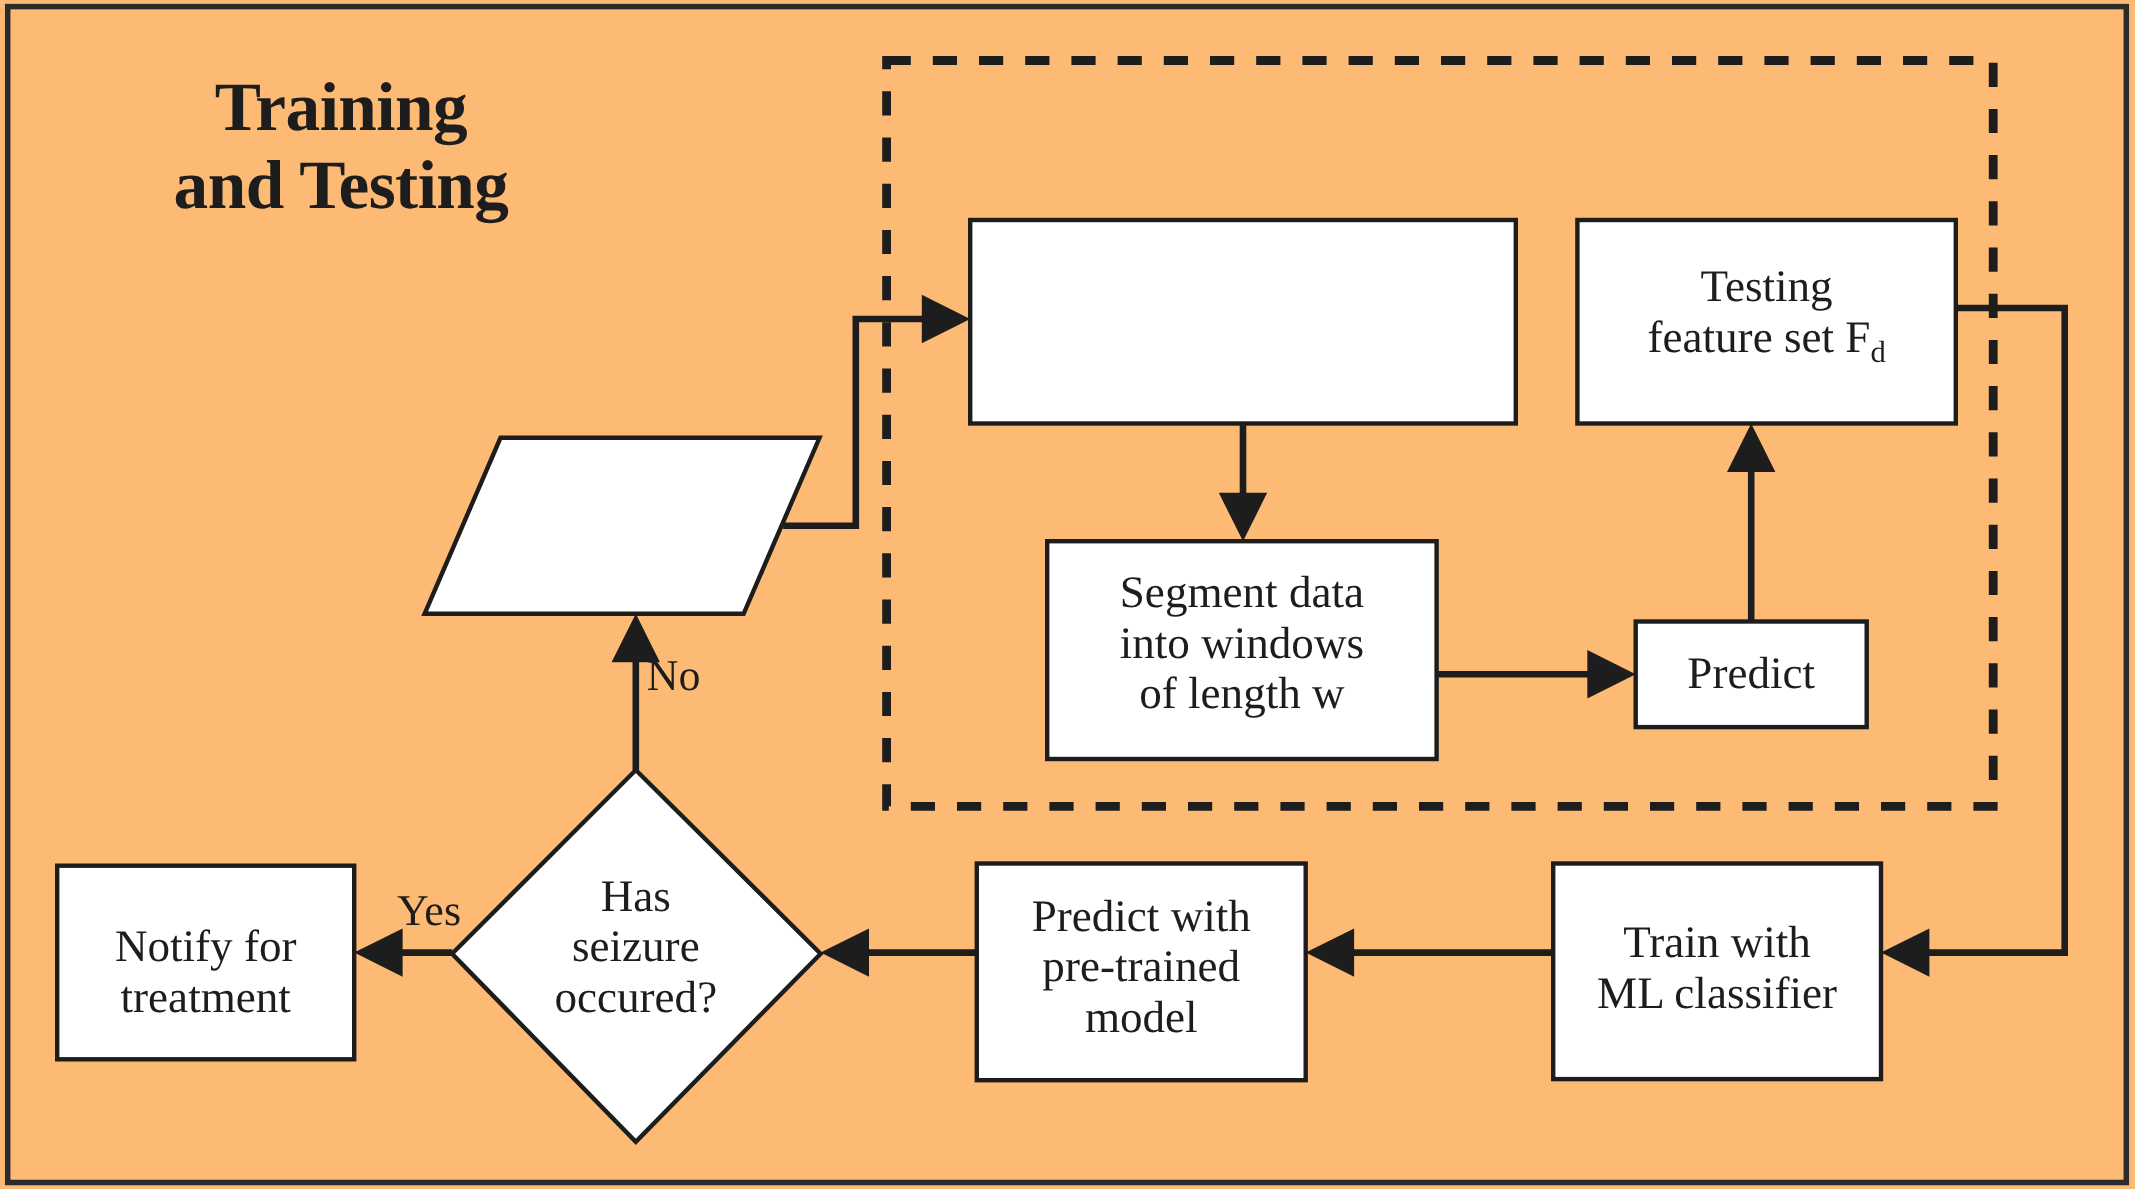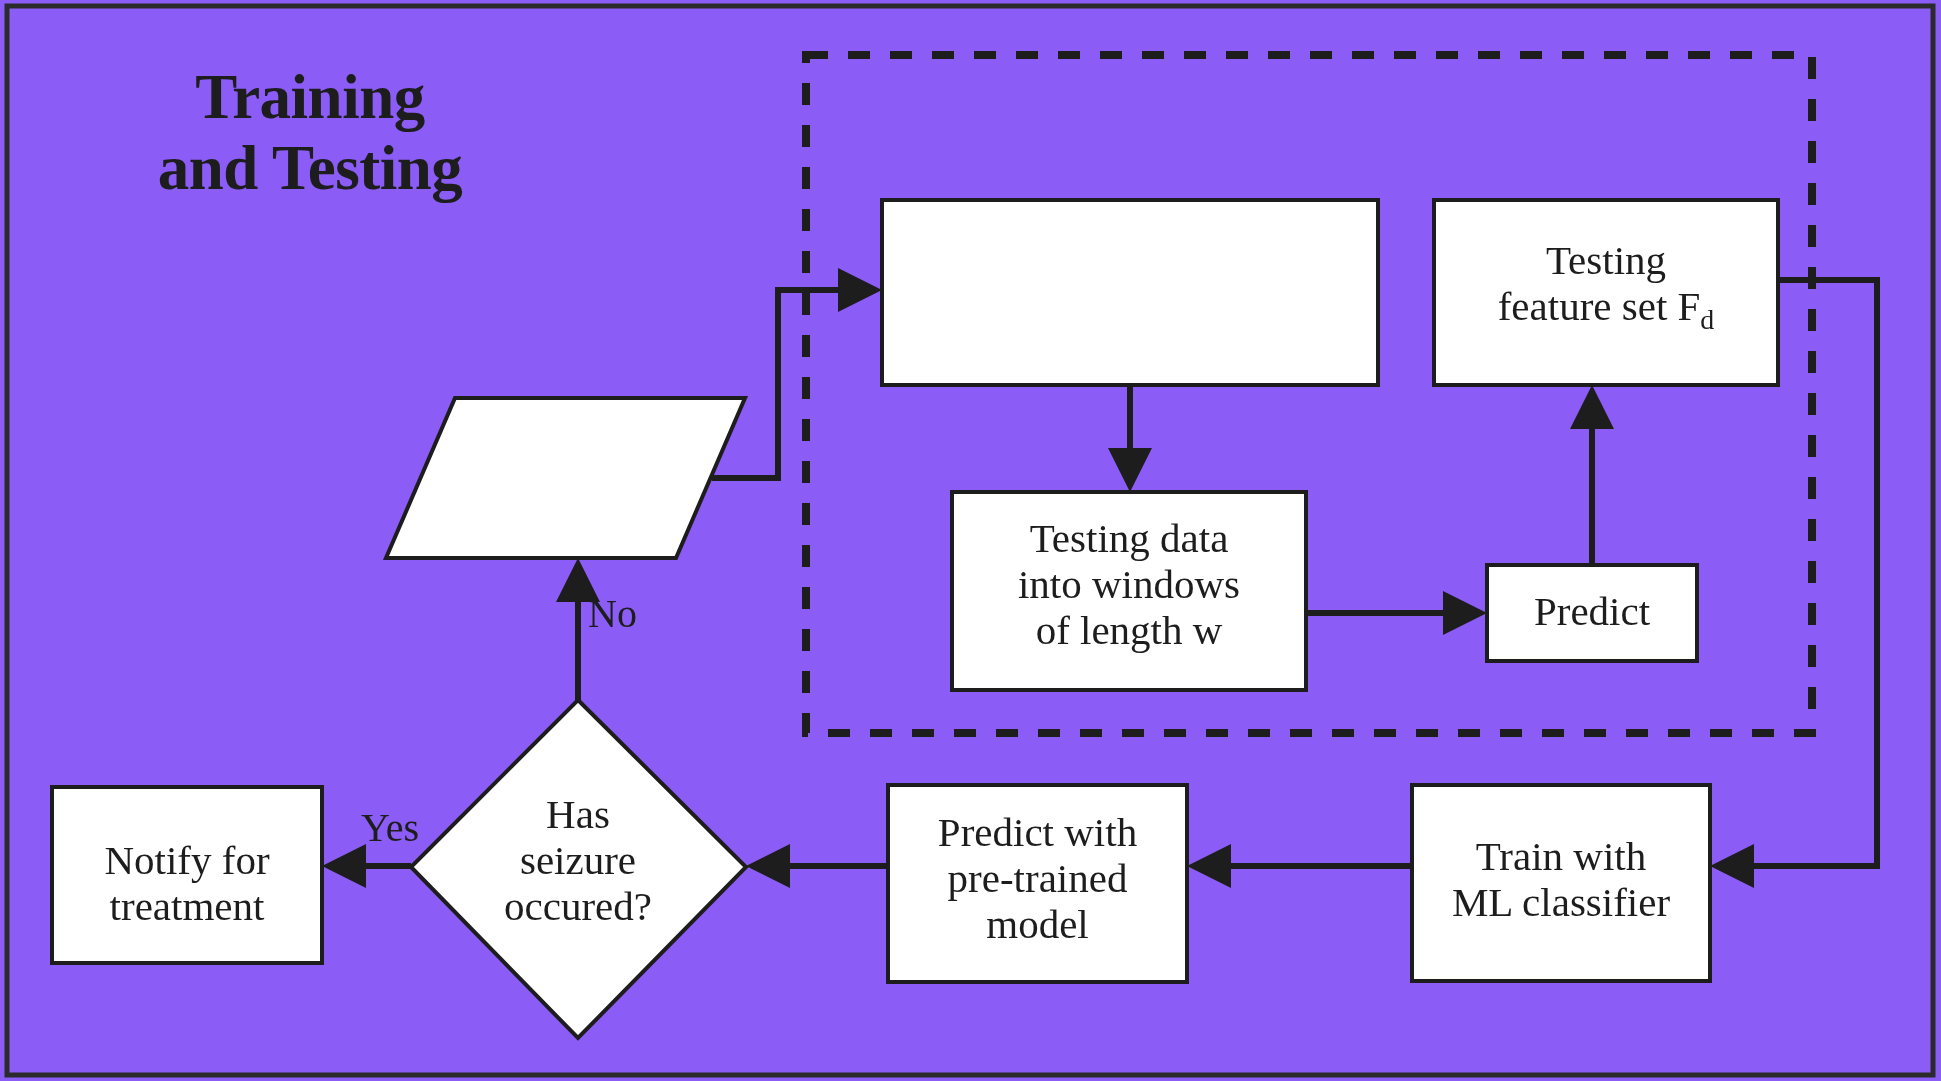--- a/index.html
+++ b/index.html
@@ -4,21 +4,21 @@
 <style>
   html, body {
     margin: 0;
     padding: 0;
     background: #ffffff;
   }
   #stage {
     position: relative;
     width: 1941px;
     height: 1081px;
-    background: #8b5cf6;
+    background: #fdba74;
     font-family: "Liberation Serif", "DejaVu Serif", serif;
     overflow: hidden;
   }
   svg#flow {
     position: absolute;
     left: 0;
     top: 0;
     width: 1941px;
     height: 1081px;
   }
@@ -135,21 +135,21 @@
   </svg>
 
   <div class="lbl title-text" style="left:100px; top:62px; width:420px;">Training
 and Testing</div>
 
 
 
 
   <div class="lbl box-text" style="left:1434px; top:238px; width:344px;"><span>Testing</span><br><span>feature set F</span><span class="sub">d</span></div>
 
-  <div class="lbl box-text" style="left:952px; top:516px; width:354px;">Testing data
+  <div class="lbl box-text" style="left:952px; top:516px; width:354px;">Segment data
 into windows
 of length w</div>
 
   <div class="lbl box-text" style="left:1487px; top:589px; width:210px;">Predict</div>
 
   <div class="lbl box-text" style="left:1412px; top:834px; width:298px;">Train with
 ML classifier</div>
 
   <div class="lbl box-text" style="left:888px; top:810px; width:299px;">Predict with
 pre-trained

